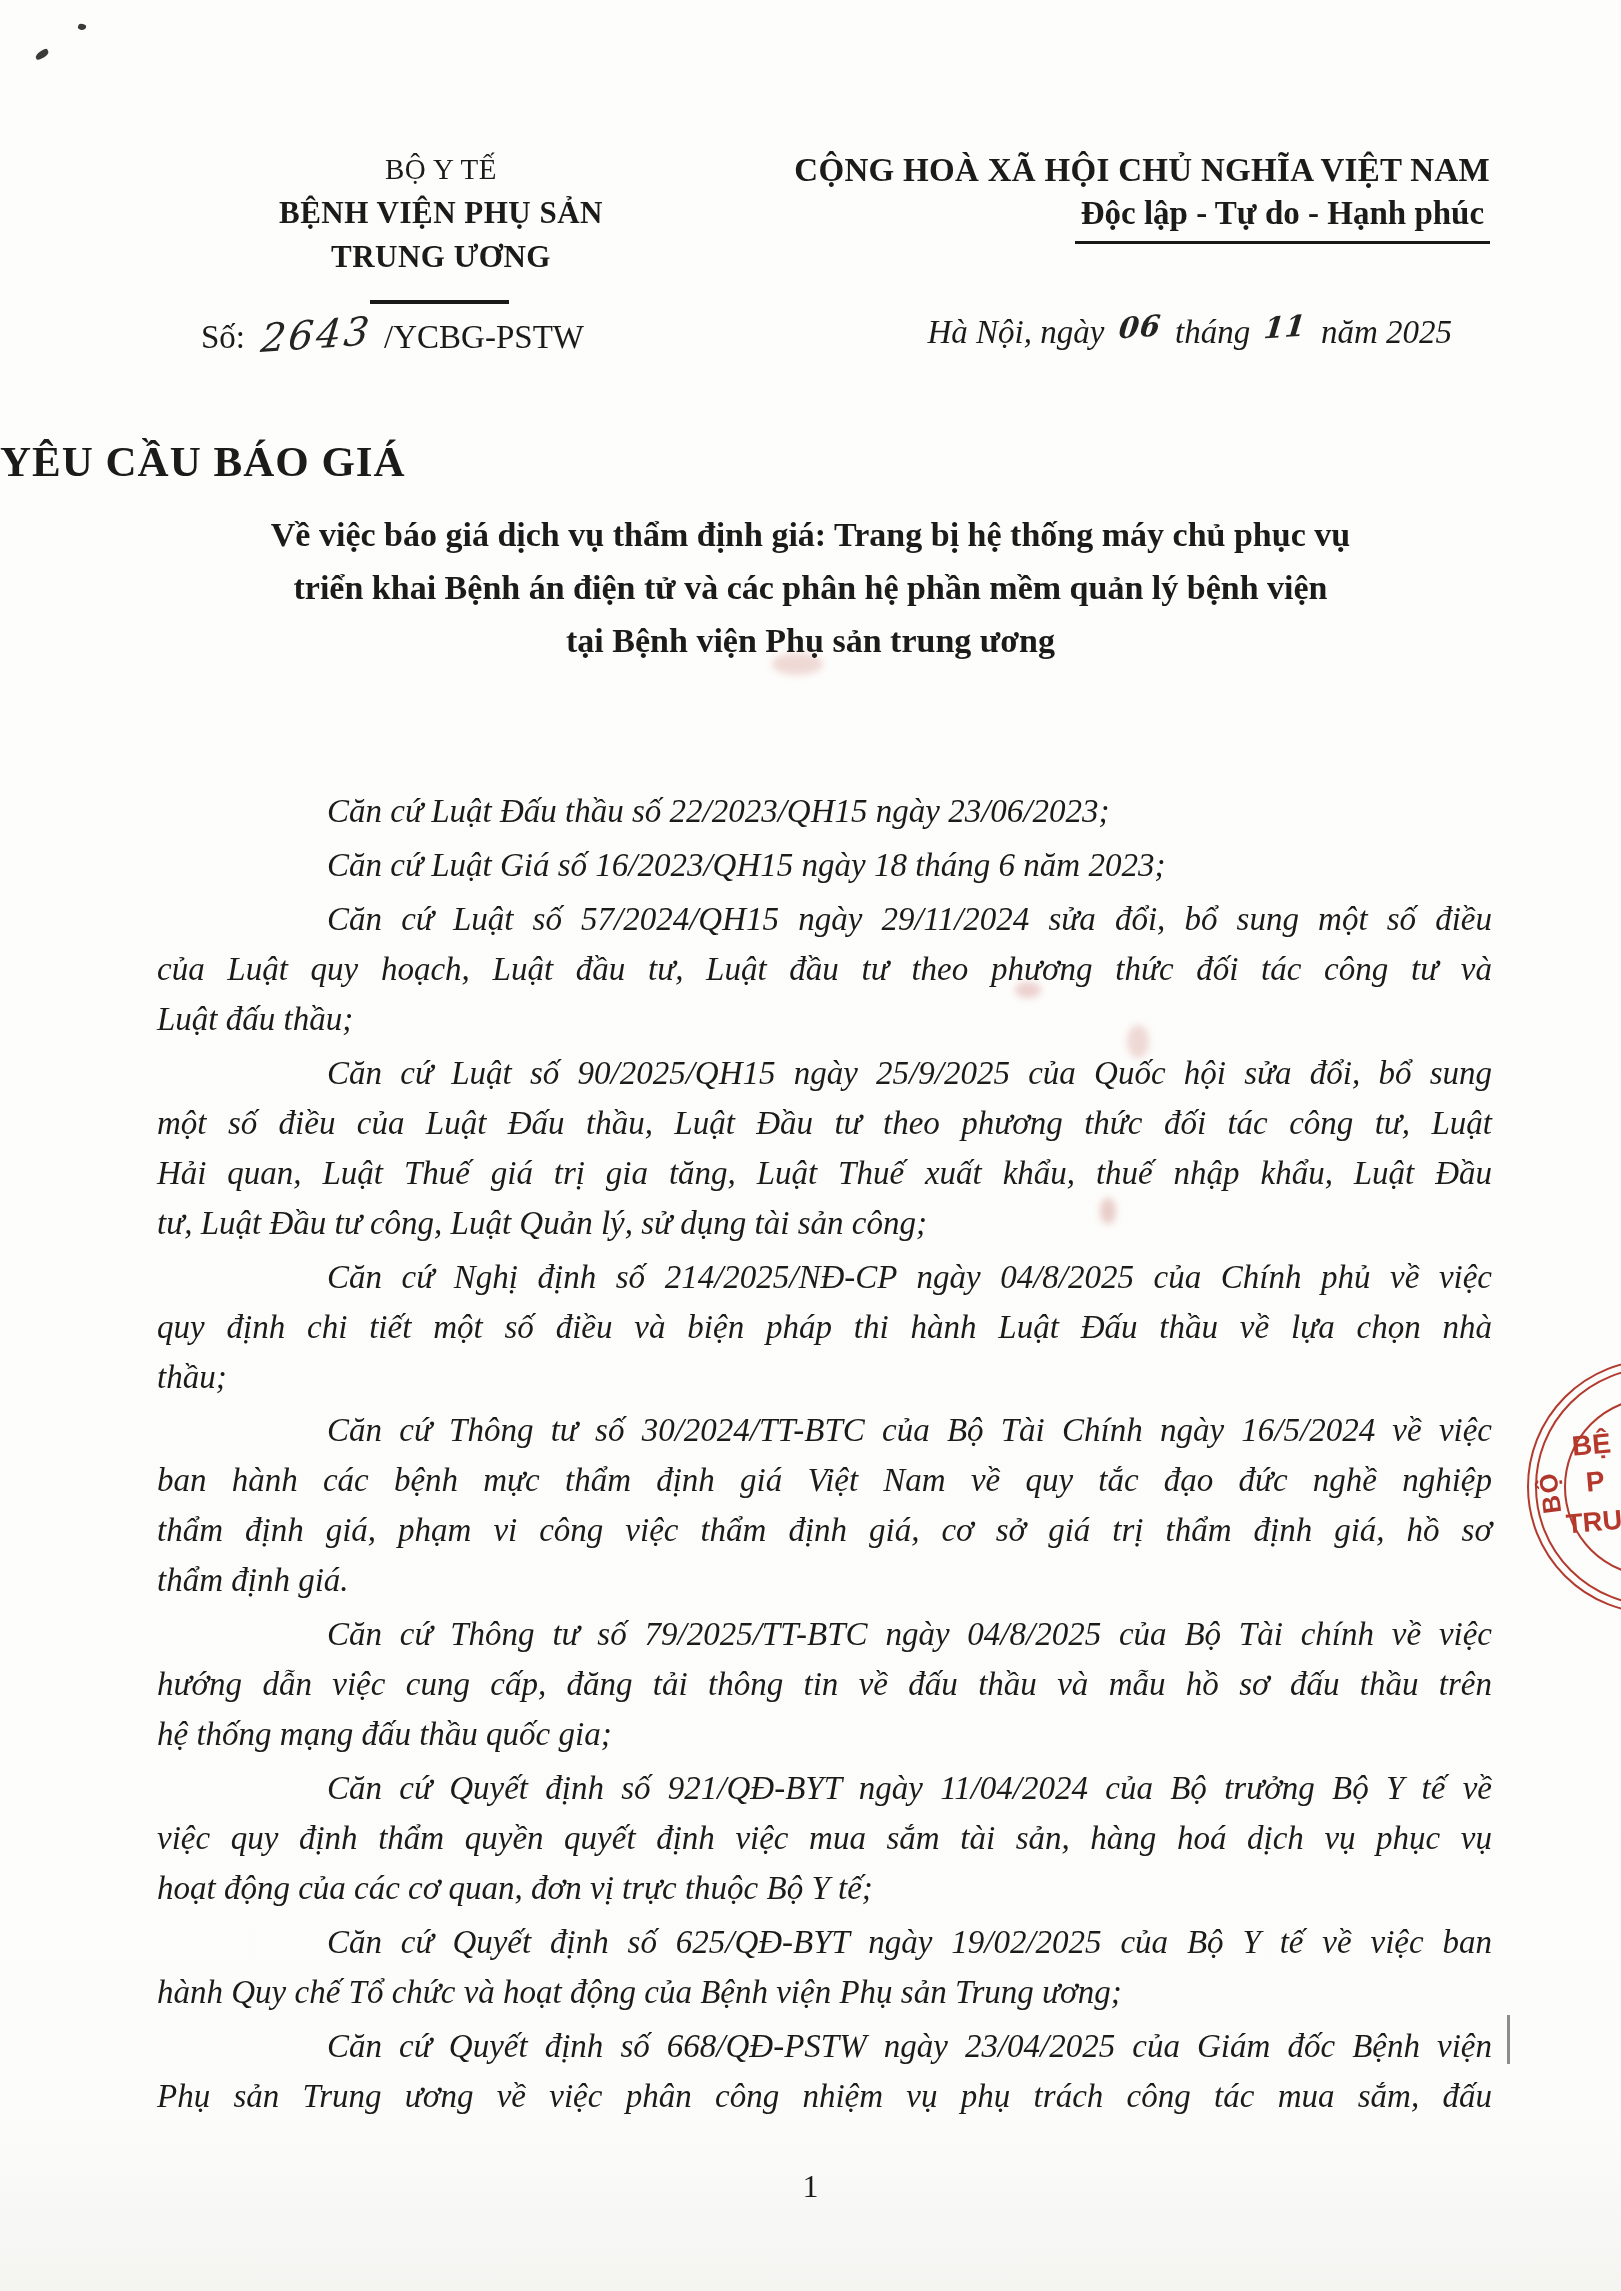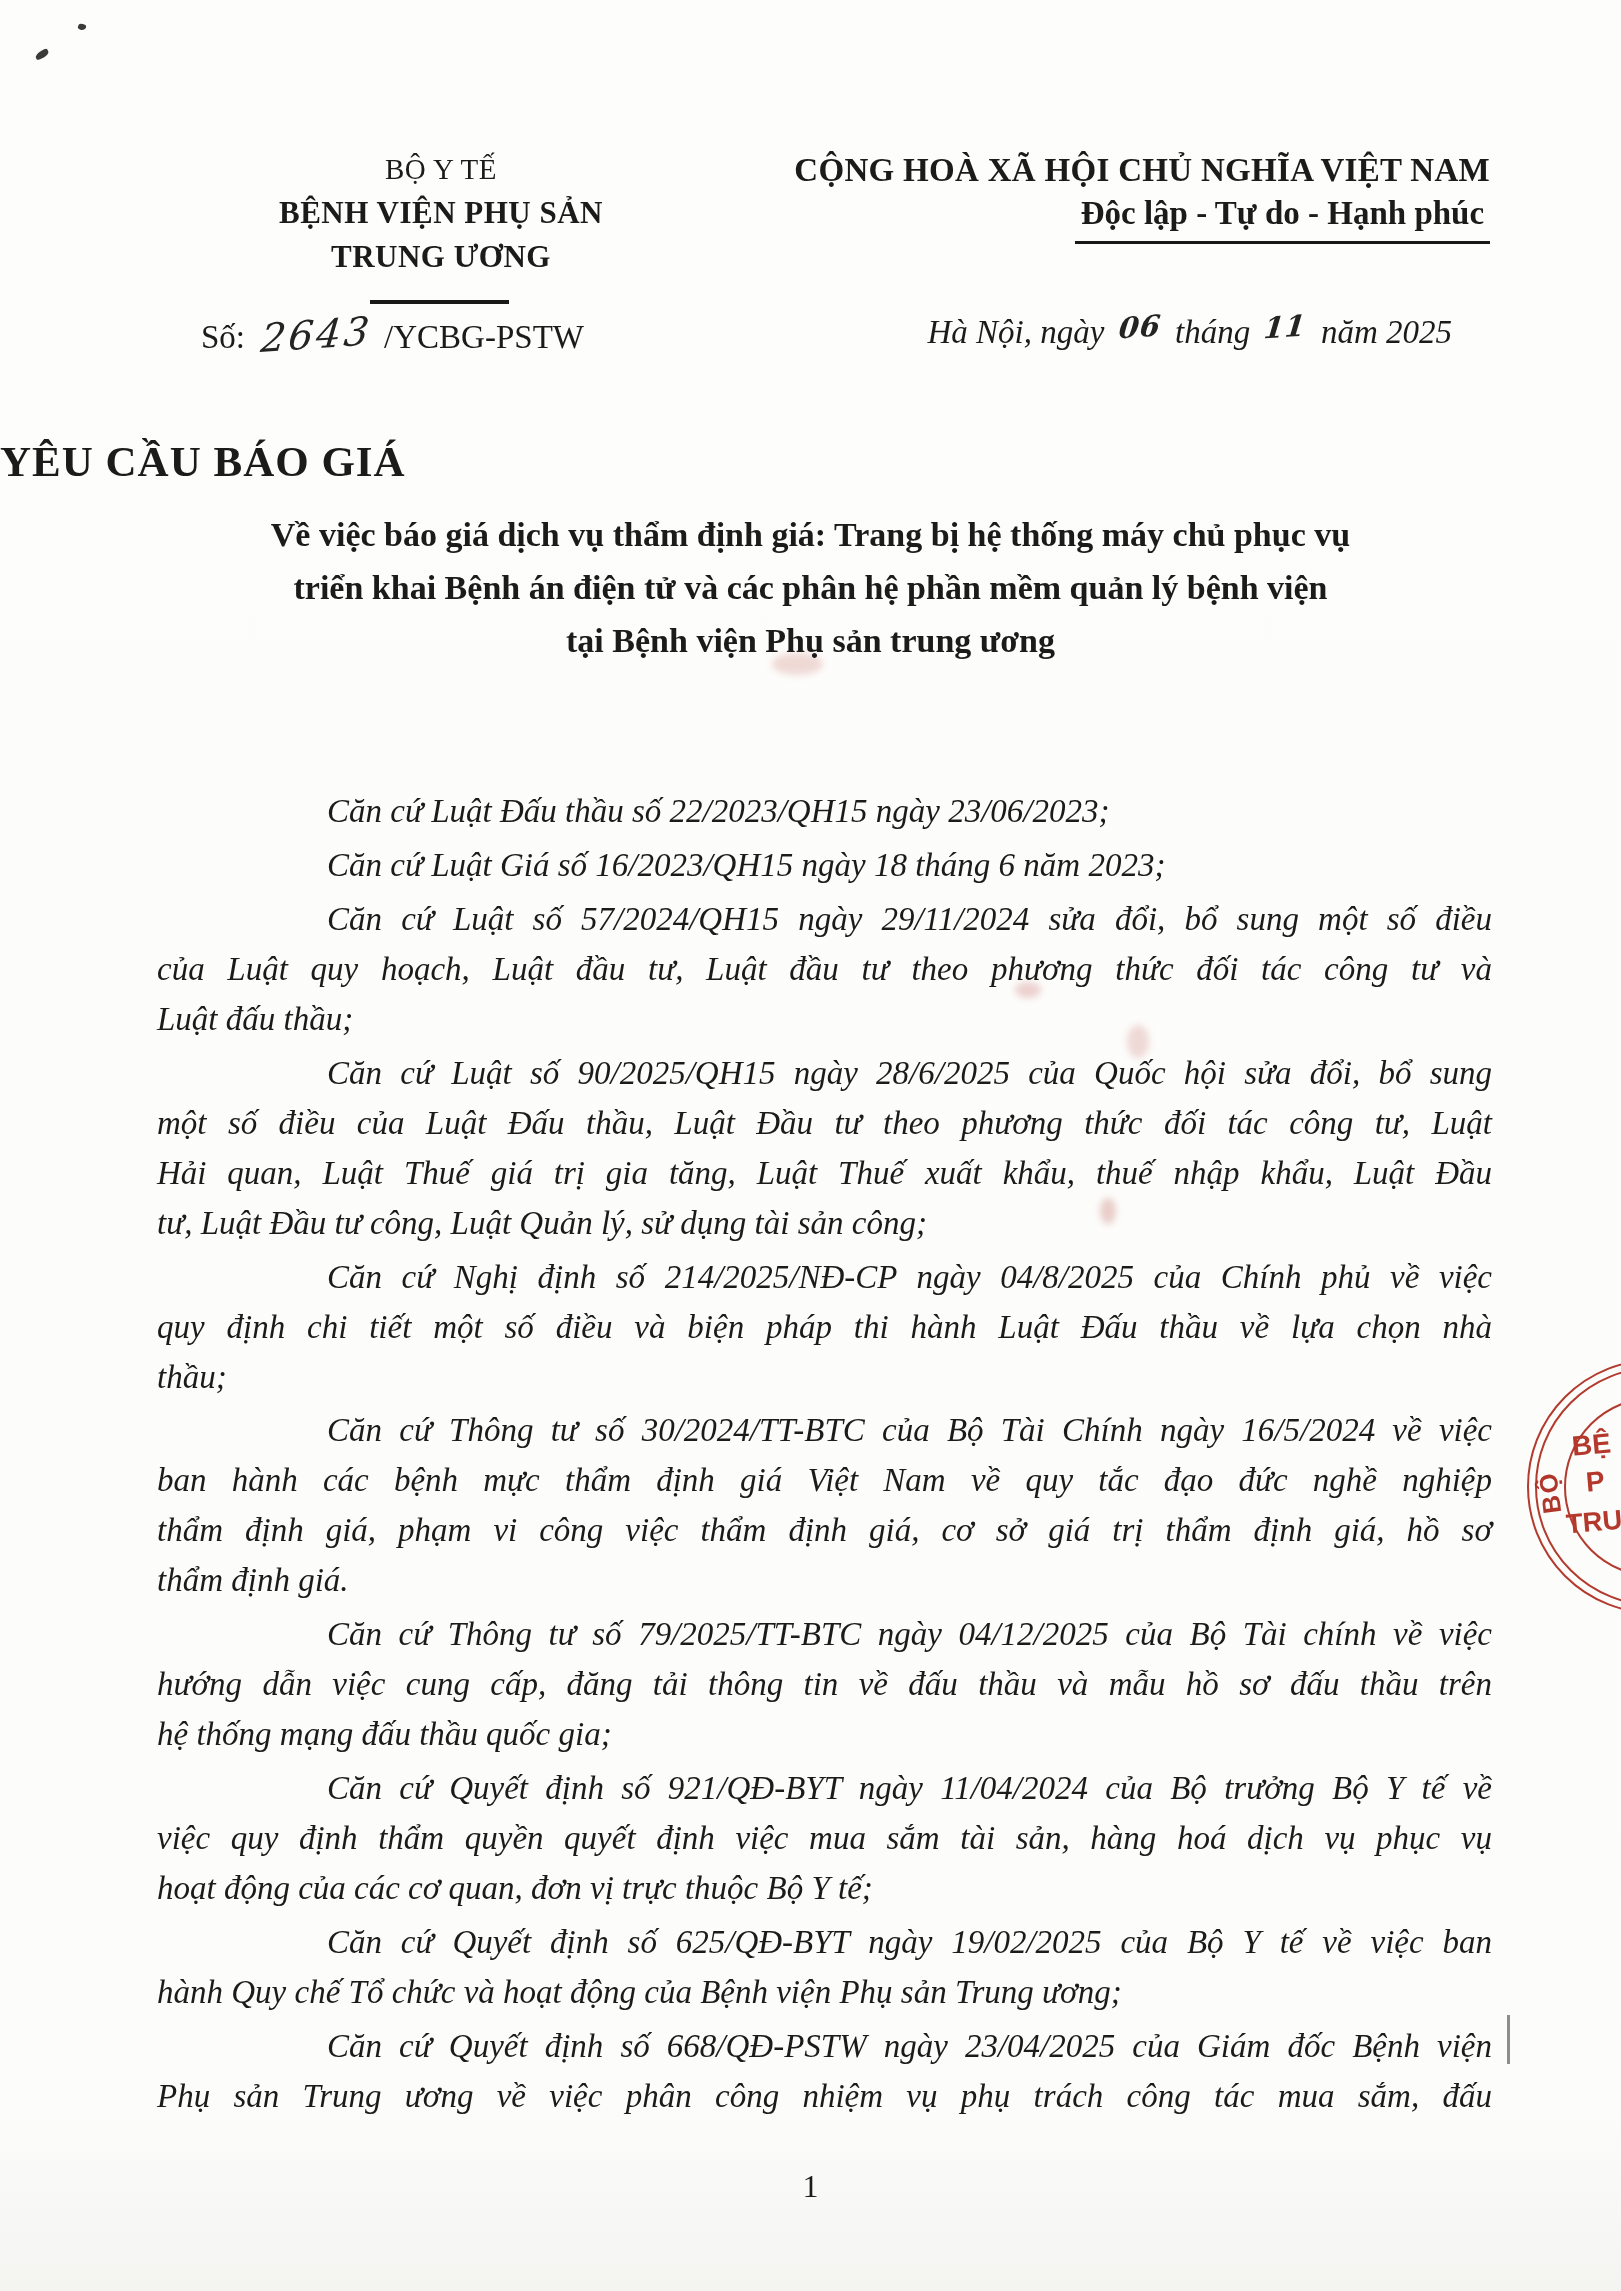--- a/index.html
+++ b/index.html
@@ -151,38 +151,38 @@
     </div>
     <div class="para">
       <div class="ln ind end">Căn cứ Luật Giá số 16/2023/QH15 ngày 18 tháng 6 năm 2023;</div>
     </div>
     <div class="para">
       <div class="ln ind fill">Căn cứ Luật số 57/2024/QH15 ngày 29/11/2024 sửa đổi, bổ sung một số điều</div>
       <div class="ln fill">của Luật quy hoạch, Luật đầu tư, Luật đầu tư theo phương thức đối tác công tư và</div>
       <div class="ln end">Luật đấu thầu;</div>
     </div>
     <div class="para">
-      <div class="ln ind fill">Căn cứ Luật số 90/2025/QH15 ngày 28/6/2025 của Quốc hội sửa đổi, bổ sung</div>
+      <div class="ln ind fill">Căn cứ Luật số 90/2025/QH15 ngày 25/9/2025 của Quốc hội sửa đổi, bổ sung</div>
       <div class="ln fill">một số điều của Luật Đấu thầu, Luật Đầu tư theo phương thức đối tác công tư, Luật</div>
       <div class="ln fill">Hải quan, Luật Thuế giá trị gia tăng, Luật Thuế xuất khẩu, thuế nhập khẩu, Luật Đầu</div>
       <div class="ln end">tư, Luật Đầu tư công, Luật Quản lý, sử dụng tài sản công;</div>
     </div>
     <div class="para">
       <div class="ln ind fill">Căn cứ Nghị định số 214/2025/NĐ-CP ngày 04/8/2025 của Chính phủ về việc</div>
       <div class="ln fill">quy định chi tiết một số điều và biện pháp thi hành Luật Đấu thầu về lựa chọn nhà</div>
       <div class="ln end">thầu;</div>
     </div>
     <div class="para">
       <div class="ln ind fill">Căn cứ Thông tư số 30/2024/TT-BTC của Bộ Tài Chính ngày 16/5/2024 về việc</div>
       <div class="ln fill">ban hành các bệnh mực thẩm định giá Việt Nam về quy tắc đạo đức nghề nghiệp</div>
       <div class="ln fill">thẩm định giá, phạm vi công việc thẩm định giá, cơ sở giá trị thẩm định giá, hồ sơ</div>
       <div class="ln end">thẩm định giá.</div>
     </div>
     <div class="para">
-      <div class="ln ind fill">Căn cứ Thông tư số 79/2025/TT-BTC ngày 04/12/2025 của Bộ Tài chính về việc</div>
+      <div class="ln ind fill">Căn cứ Thông tư số 79/2025/TT-BTC ngày 04/8/2025 của Bộ Tài chính về việc</div>
       <div class="ln fill">hướng dẫn việc cung cấp, đăng tải thông tin về đấu thầu và mẫu hồ sơ đấu thầu trên</div>
       <div class="ln end">hệ thống mạng đấu thầu quốc gia;</div>
     </div>
     <div class="para">
       <div class="ln ind fill">Căn cứ Quyết định số 921/QĐ-BYT ngày 11/04/2024 của Bộ trưởng Bộ Y tế về</div>
       <div class="ln fill">việc quy định thẩm quyền quyết định việc mua sắm tài sản, hàng hoá  dịch vụ phục vụ</div>
       <div class="ln end">hoạt động của các cơ quan, đơn vị trực thuộc Bộ Y tế;</div>
     </div>
     <div class="para">
       <div class="ln ind fill">Căn cứ Quyết định số 625/QĐ-BYT ngày 19/02/2025 của Bộ Y tế về việc ban</div>

